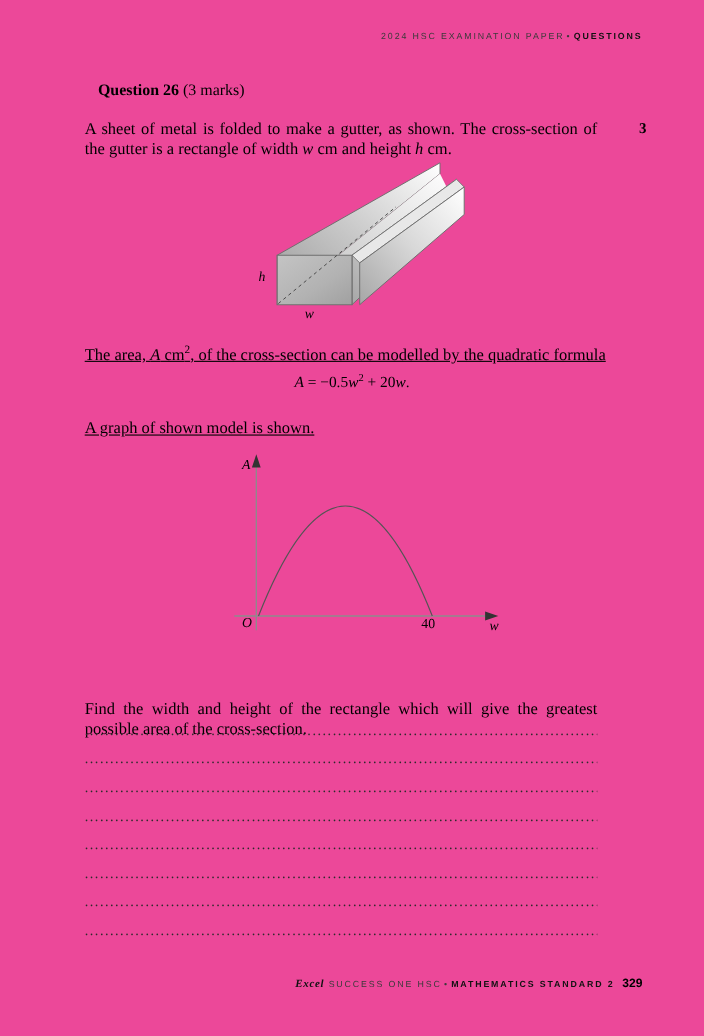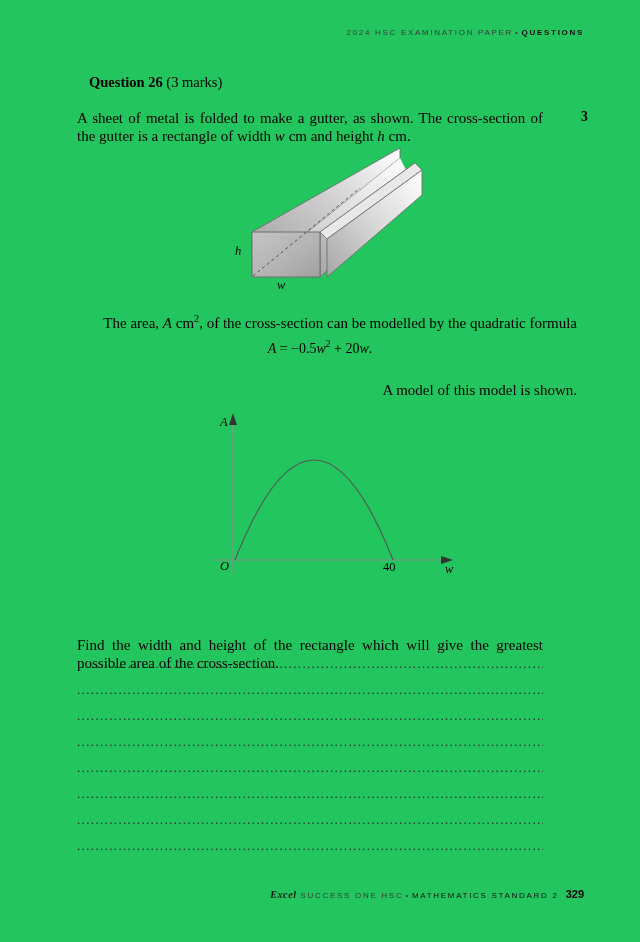--- a/index.html
+++ b/index.html
@@ -4,21 +4,21 @@
 <style>
   html, body {
     margin: 0;
     padding: 0;
     background: #ffffff;
   }
   .page {
     position: relative;
     width: 640px;
     height: 942px;
-    background: #22c55e;
+    background: #ec4899;
     font-family: "Liberation Serif", "DejaVu Serif", serif;
     color: #000000;
     overflow: hidden;
   }
 
   
   .runhead {
     position: absolute;
     top: 28px;
     right: 56px;
@@ -45,21 +45,21 @@
   
   .para {
     position: absolute;
     left: 77px;
     width: 466px;
     font-size: 15px;
     line-height: 18px;
     text-align: justify;
     text-justify: inter-word;
   }
-  .para.nojust { text-align: right; }
+  .para.nojust { text-align: left; text-decoration: underline; }
   .p-intro { top: 109px; width: 466px; }
   .p-area  { top: 314px; width: 500px; }
   .p-graph { top: 381px; width: 500px; }
   .p-find  { top: 636px; width: 466px; }
 
   .mark-box {
     position: absolute;
     left: 581px;
     top: 109px;
     font-size: 13.6px;
@@ -150,21 +150,21 @@
     white-space: nowrap;
   }
   .footer .excel {
     font-family: "Liberation Serif", serif;
     font-style: italic;
     font-weight: bold;
     font-size: 10px;
     letter-spacing: 0.6px;
     color: #111;
   }
-  .footer .bold { font-weight: normal; color: #111; }
+  .footer .bold { font-weight: bold; color: #111; }
   .footer .pageno {
     font-weight: bold;
     font-size: 11px;
     letter-spacing: 0;
     color: #000;
     margin-left: 7px;
   }
   .footer .dot { padding: 0 2px; }
 </style>
 </head>
@@ -224,21 +224,21 @@
       <line x1="43" y1="133" x2="150" y2="45" stroke="#4a4a4a" stroke-width="0.9" stroke-dasharray="3,3"></line>
     </svg>
     <div class="fig-label lbl-h">h</div>
     <div class="fig-label lbl-w">w</div>
   </div>
 
   <div class="para nojust p-area"><span>The area, </span><i class="var">A</i><span> cm</span><sup class="exp">2</sup><span>, of the cross-section can be modelled by the quadratic formula</span></div>
 
   <div class="formula"><i class="var">A</i><span> = </span><span>−0.5</span><i class="var">w</i><sup class="exp">2</sup><span> + 20</span><i class="var">w</i><span>.</span></div>
 
-  <div class="para nojust p-graph">A model of this model is shown.</div>
+  <div class="para nojust p-graph">A graph of shown model is shown.</div>
 
   <div class="figure-graph">
     <svg width="270" height="190" viewBox="0 0 270 190">
 
       <line x1="28" y1="18" x2="28" y2="168" stroke="#8c8c8c" stroke-width="1.2"></line>
       <polygon points="28,8 24,20 32,20" fill="#333333"></polygon>
 
       <line x1="8" y1="155" x2="238" y2="155" stroke="#8c8c8c" stroke-width="1.2"></line>
       <polygon points="248,155 236,151 236,159" fill="#333333"></polygon>
 

